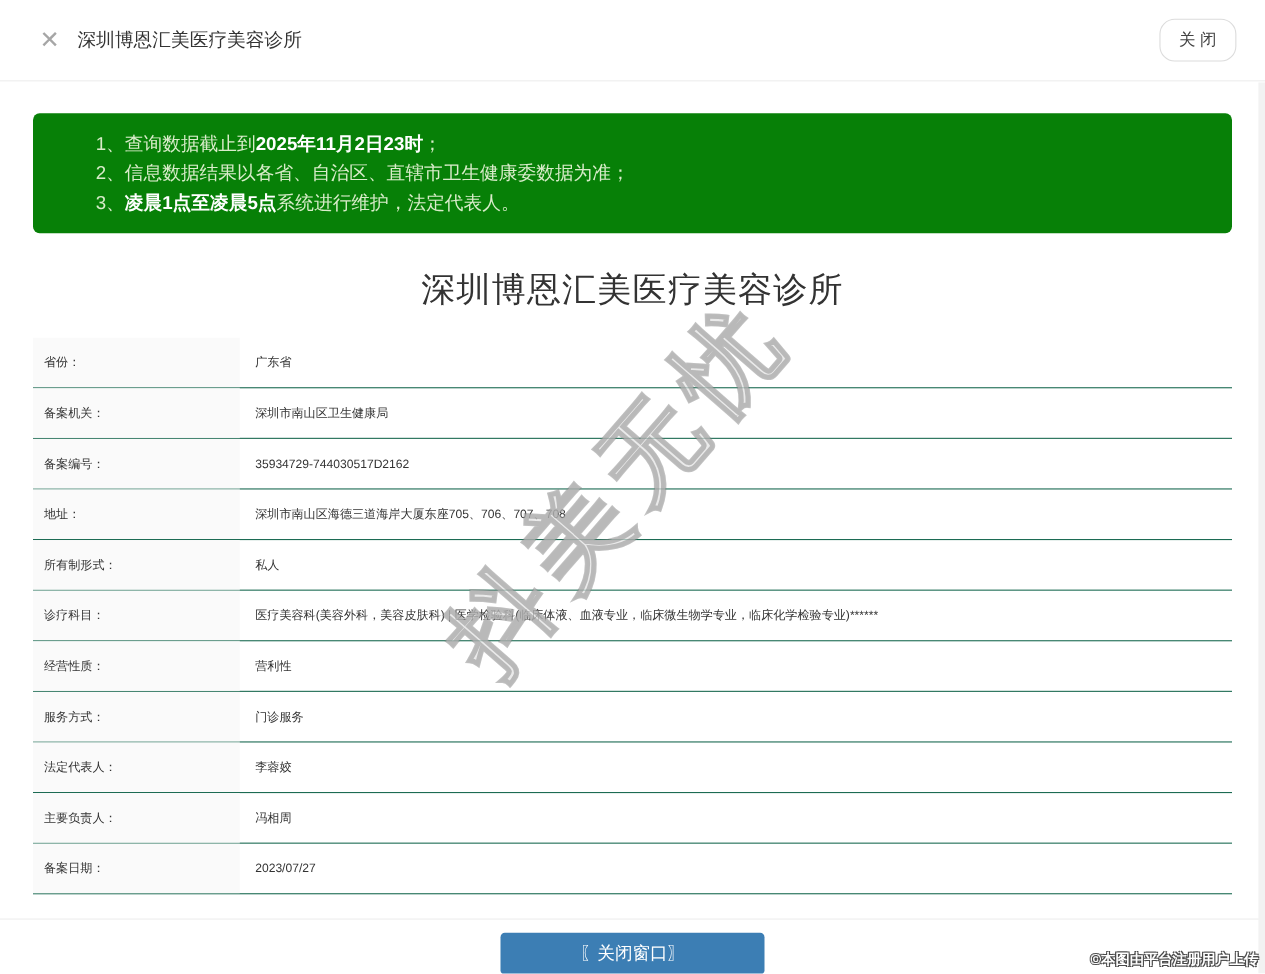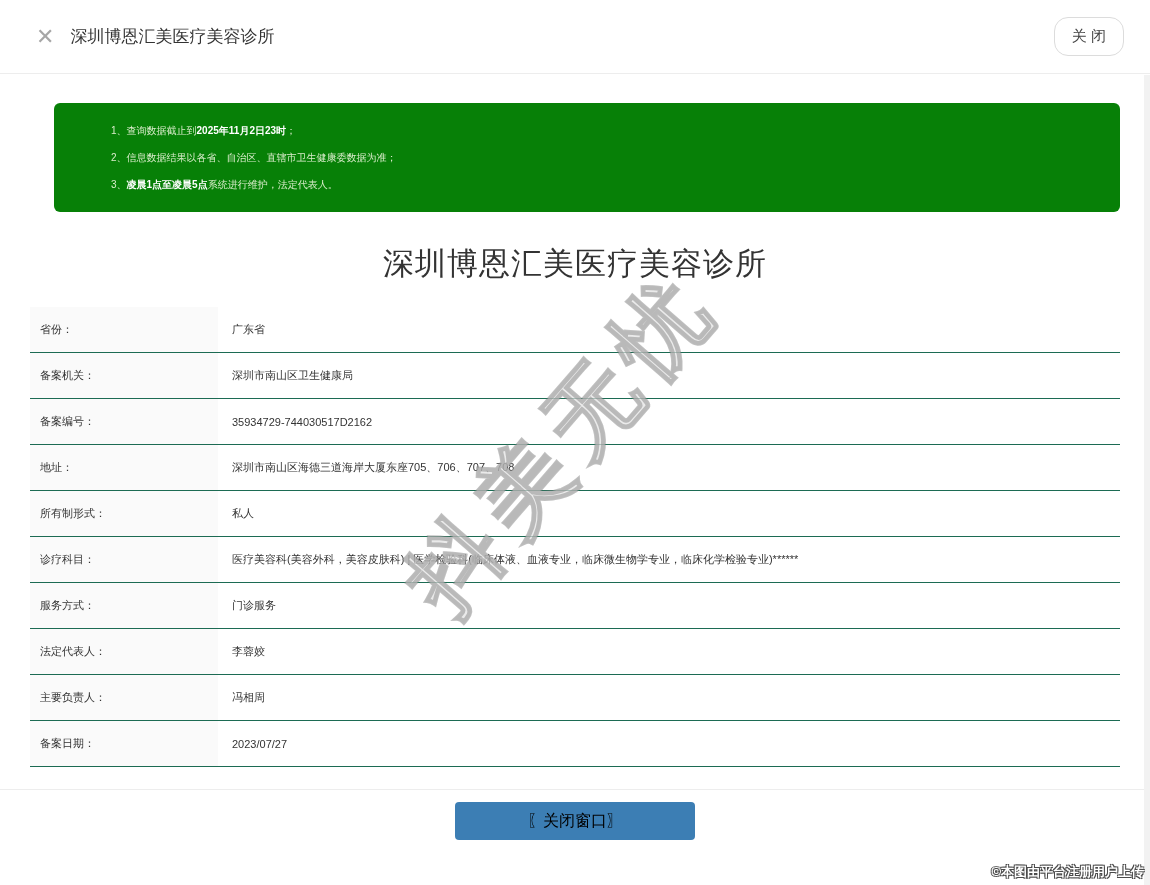--- a/index.html
+++ b/index.html
@@ -44,24 +44,23 @@
   }
 
   
   .content { padding: 0 30px; }
 
   .notice {
     margin-top: 29px;
     background: #078007;
     border-radius: 6px;
     padding: 14px 30px 14px 57px;
-    font-size: 10px;
+    font-size: 17px;
     line-height: 27px;
     color: #d9ecca;
-    margin-left: 24px;
   }
   .notice .ln { display: block; }
   .notice b { color: #ffffff; font-weight: bold; }
 
   .main-title {
     margin: 31px 0 22px;
     text-align: center;
     font-size: 31px;
     font-weight: 400;
     color: #333;
@@ -99,21 +98,21 @@
   .footer {
     margin-top: 22px;
     border-top: 1px solid #ededed;
     padding-top: 12px;
     text-align: center;
   }
   .close-window-btn {
     width: 240px;
     height: 38px;
     background: #3c7eb4;
-    color: #000000;
+    color: #ffffff;
     font-size: 16px;
     border: none;
     border-radius: 4px;
     cursor: pointer;
     font-family: "Liberation Sans", "DejaVu Sans", sans-serif;
   }
 
   
   .wm-diagonal {
     position: absolute;
@@ -191,20 +190,24 @@
     </div>
     <div class="info-row">
       <div class="cell-label">所有制形式：</div>
       <div class="cell-value">私人</div>
     </div>
     <div class="info-row">
       <div class="cell-label">诊疗科目：</div>
       <div class="cell-value">医疗美容科(美容外科，美容皮肤科) | 医学检验科(临床体液、血液专业，临床微生物学专业，临床化学检验专业)******</div>
     </div>
     <div class="info-row">
+      <div class="cell-label">经营性质：</div>
+      <div class="cell-value">营利性</div>
+    </div>
+    <div class="info-row">
       <div class="cell-label">服务方式：</div>
       <div class="cell-value">门诊服务</div>
     </div>
     <div class="info-row">
       <div class="cell-label">法定代表人：</div>
       <div class="cell-value">李蓉姣</div>
     </div>
     <div class="info-row">
       <div class="cell-label">主要负责人：</div>
       <div class="cell-value">冯相周</div>

